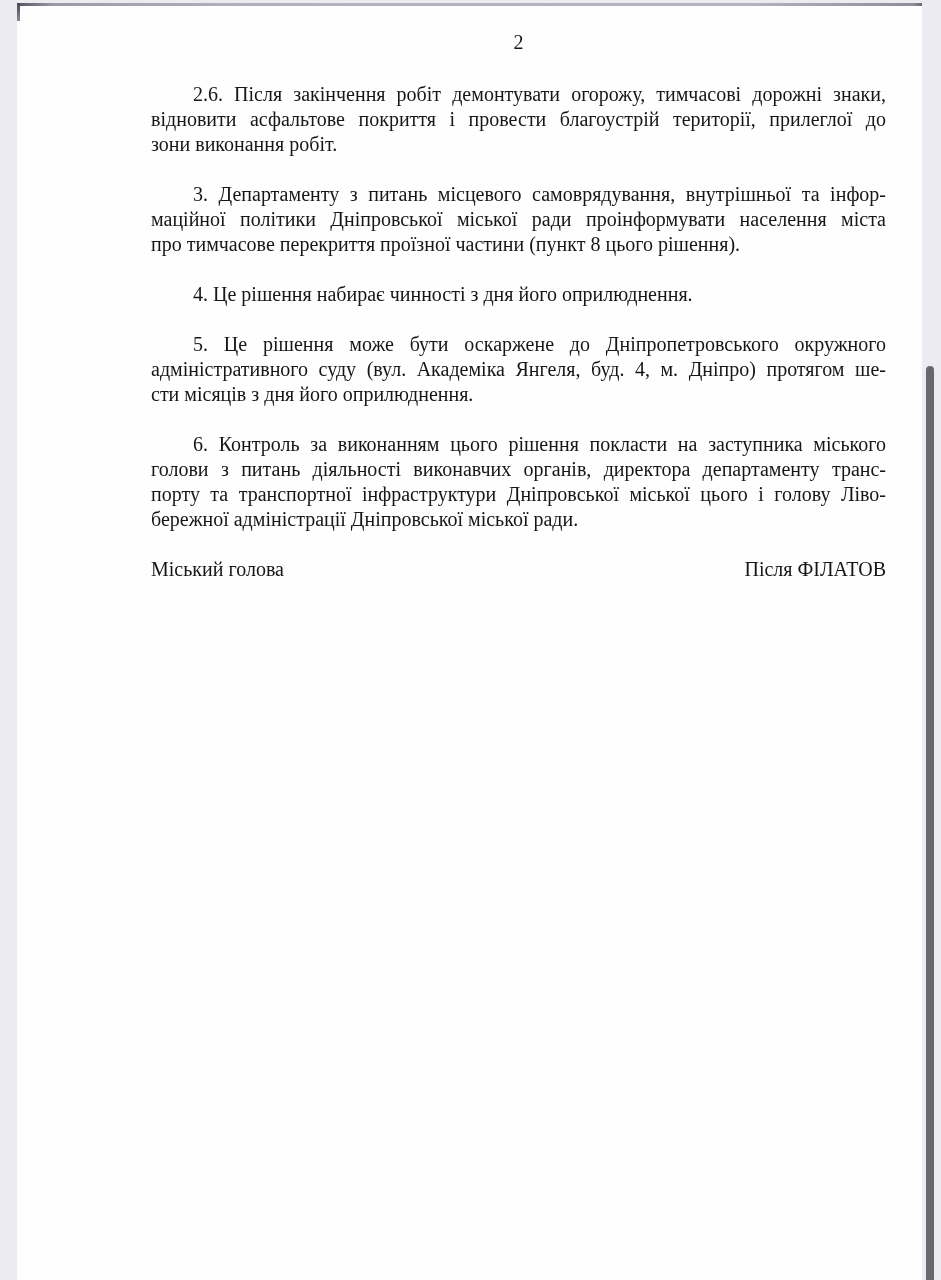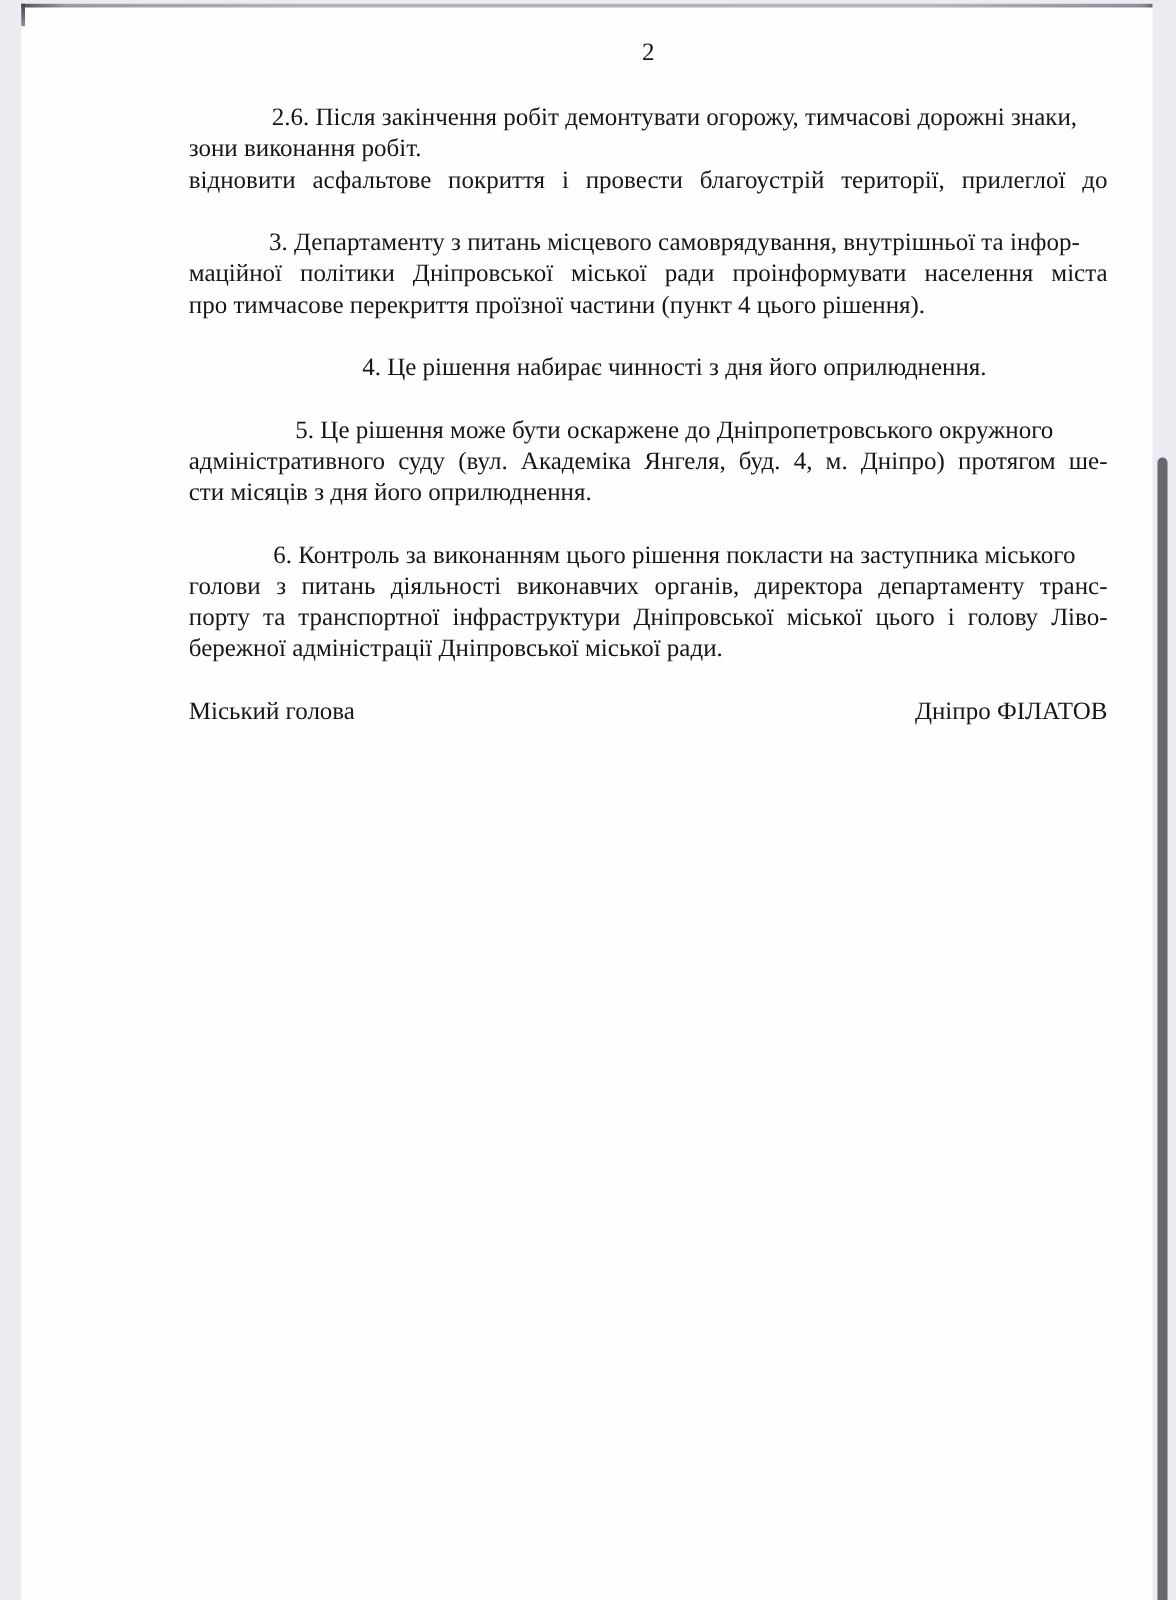--- a/index.html
+++ b/index.html
@@ -53,21 +53,21 @@
   .line {
     height: 25px;
     line-height: 25px;
     overflow: hidden;
     text-align: justify;
   }
   
   .line::after { content: ""; display: inline-block; width: 100%; }
   .line.last { text-align: left; }
   .line.last::after { content: none; }
-  .line.first { text-indent: 42px; text-align: center; }
+  .line.first { text-indent: 42px; }
   .signature-row {
     display: flex;
     justify-content: space-between;
     align-items: baseline;
     height: 25px;
     line-height: 25px;
   }
   .scrollbar-thumb {
     position: absolute;
     right: 7px; top: 366px;
@@ -81,43 +81,43 @@
 
 <div class="viewer">
   <div class="page">
     <div class="page-top-shadow"></div>
     <div class="page-corner-mark"></div>
     <div class="content">
       <div class="page-number">2</div>
       <div>
           <div class="para">
             <div class="line first">2.6. Після закінчення робіт демонтувати огорожу, тимчасові дорожні знаки,</div>
+            <div class="line">відновити асфальтове покриття і провести благоустрій території, прилеглої до</div>
             <div class="line last">зони виконання робіт.</div>
-            <div class="line">відновити асфальтове покриття і провести благоустрій території, прилеглої до</div>
           </div>
           <div class="para">
             <div class="line first">3. Департаменту з питань місцевого самоврядування, внутрішньої та інфор-</div>
             <div class="line">маційної політики Дніпровської міської ради проінформувати населення міста</div>
-            <div class="line last">про тимчасове перекриття проїзної частини (пункт 4 цього рішення).</div>
+            <div class="line last">про тимчасове перекриття проїзної частини (пункт 8 цього рішення).</div>
           </div>
           <div class="para">
             <div class="line first last">4. Це рішення набирає чинності з дня його оприлюднення.</div>
           </div>
           <div class="para">
             <div class="line first">5. Це рішення може бути оскаржене до Дніпропетровського окружного</div>
             <div class="line">адміністративного суду (вул. Академіка Янгеля, буд. 4, м. Дніпро) протягом ше-</div>
             <div class="line last">сти місяців з дня його оприлюднення.</div>
           </div>
           <div class="para">
             <div class="line first">6. Контроль за виконанням цього рішення покласти на заступника міського</div>
             <div class="line">голови з питань діяльності виконавчих органів, директора департаменту транс-</div>
             <div class="line">порту та транспортної інфраструктури Дніпровської міської цього і  голову Ліво-</div>
             <div class="line last">бережної адміністрації Дніпровської міської ради.</div>
           </div>
         </div>
       <div class="signature-row">
         <span>Міський голова</span>
-        <span>Дніпро ФІЛАТОВ</span>
+        <span>Після ФІЛАТОВ</span>
       </div>
     </div>
   </div>
   <div class="scrollbar-thumb"></div>
 </div>
 
 </body></html>

